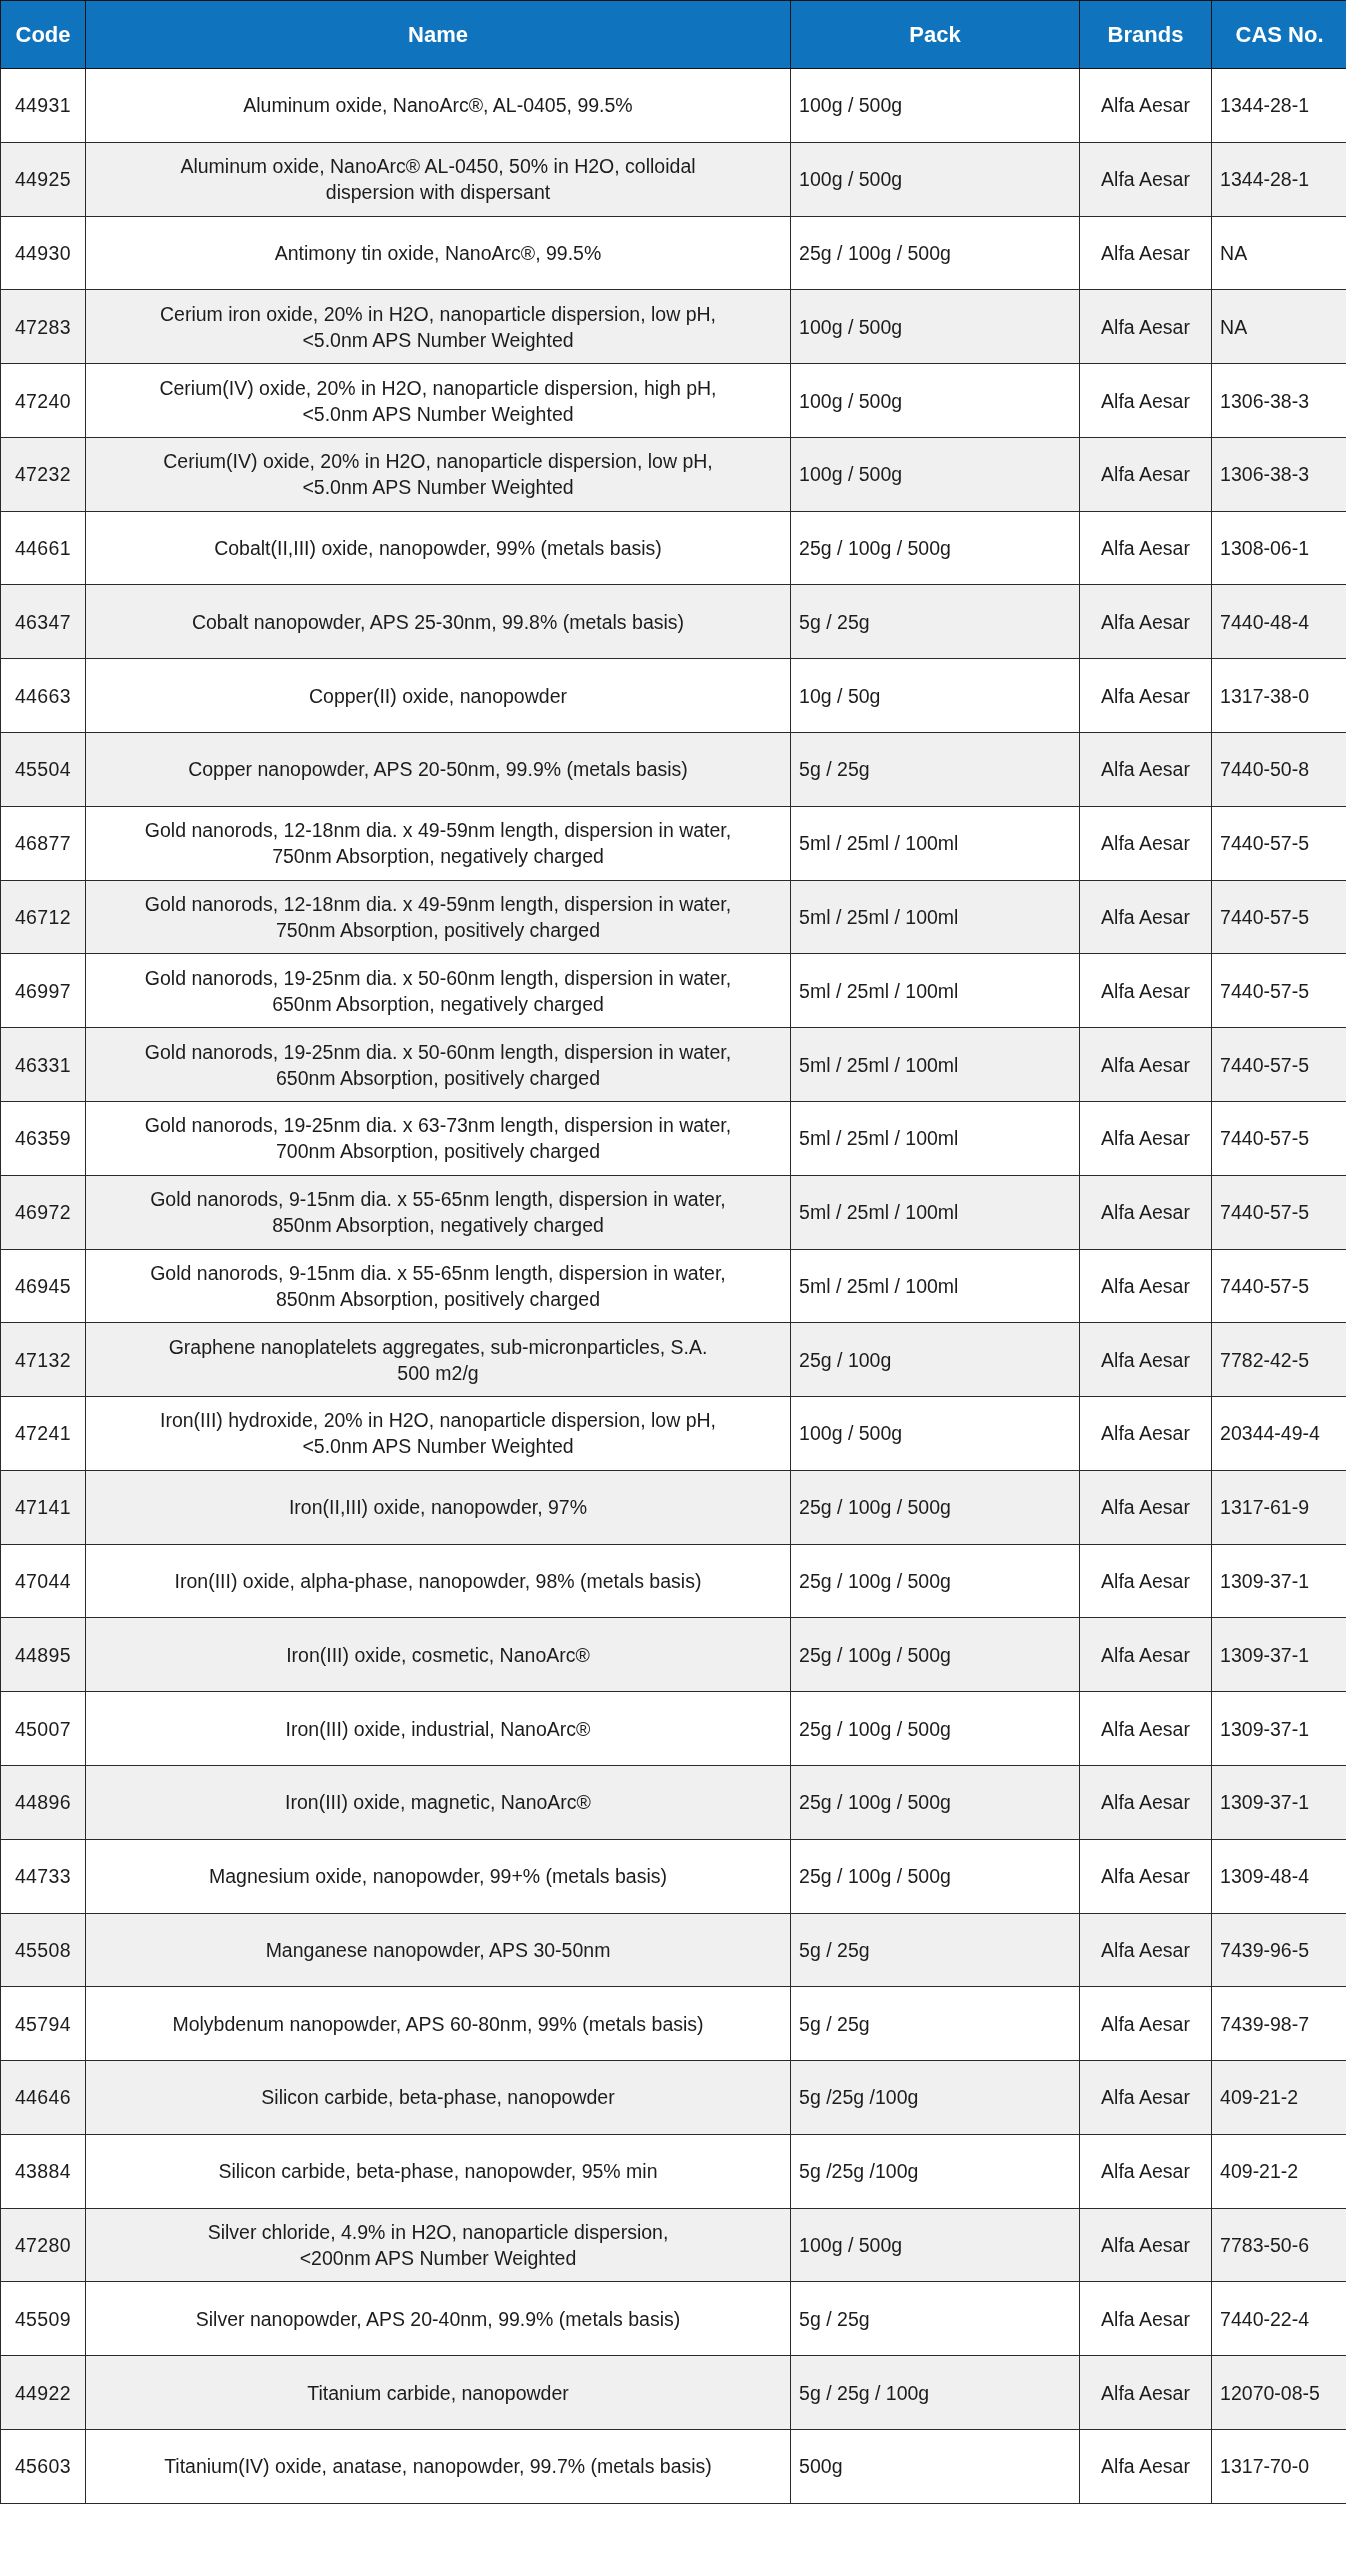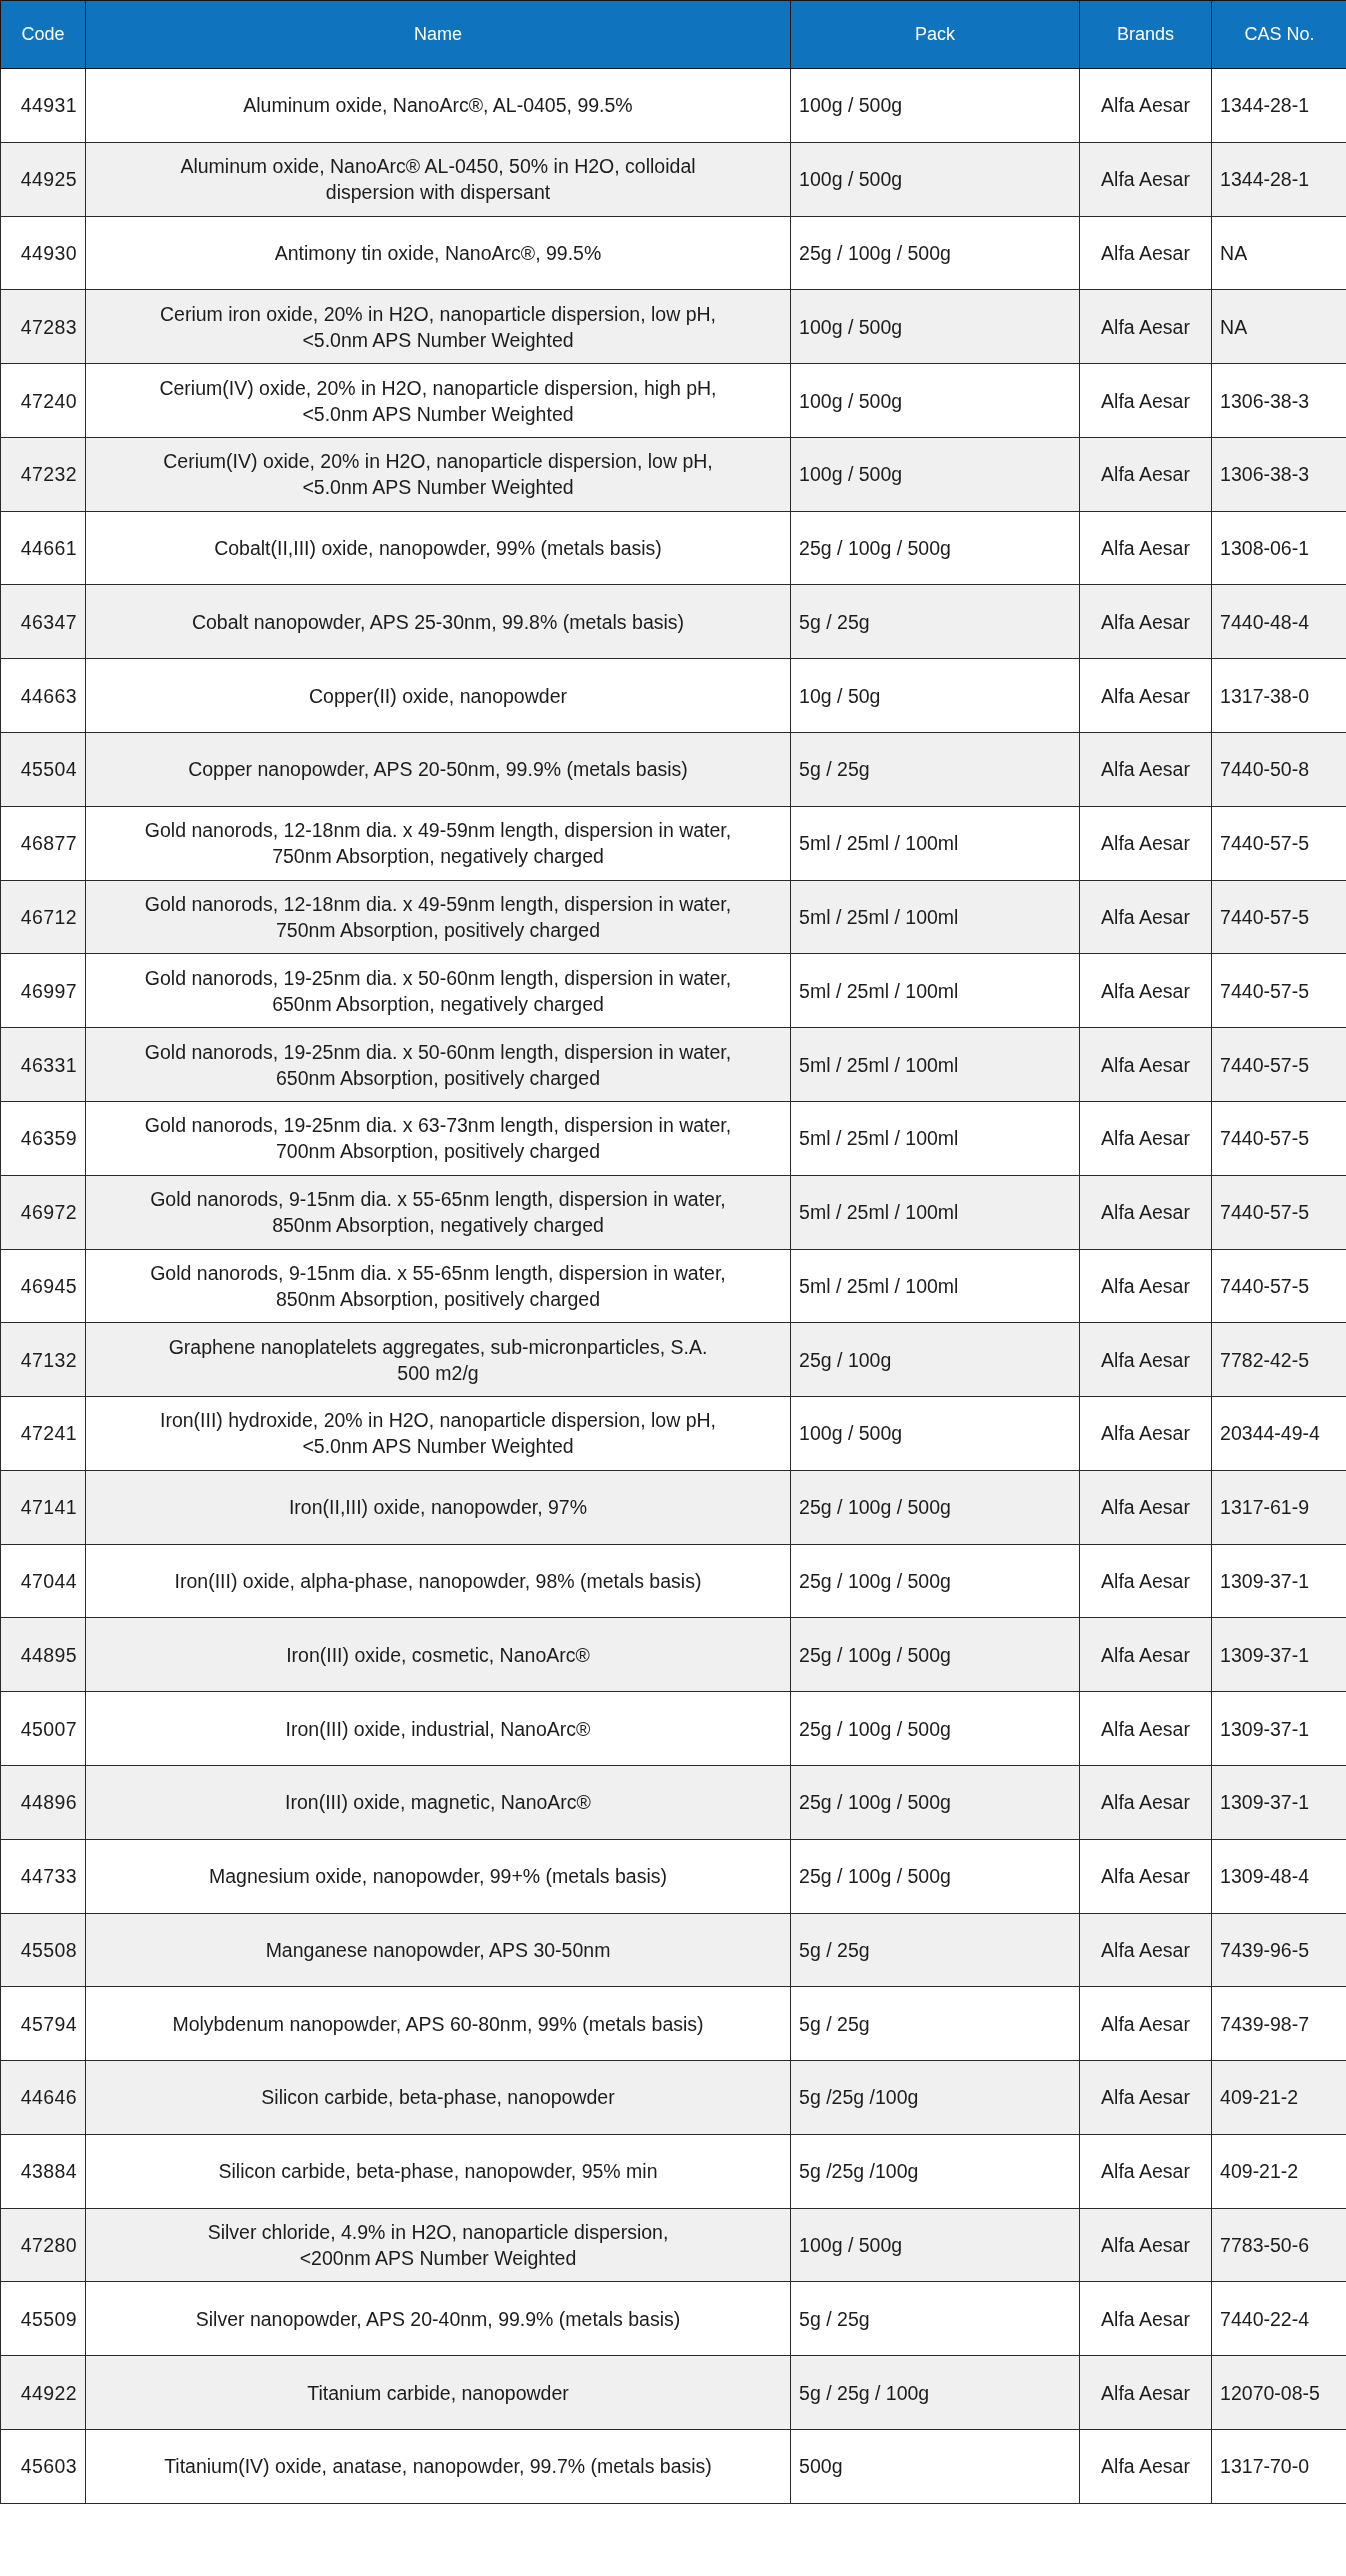--- a/index.html
+++ b/index.html
@@ -19,41 +19,41 @@
   }
   table.products col.c-code   { width: 85px; }
   table.products col.c-name   { width: 705px; }
   table.products col.c-pack   { width: 289px; }
   table.products col.c-brands { width: 132px; }
   table.products col.c-cas    { width: 136px; }
 
   table.products th {
     background: var(--header-bg, #0f73bd);
     color: var(--header-text, #ffffff);
-    font-size: 18px;
-    font-weight: normal;
+    font-size: 22px;
+    font-weight: bold;
     text-align: center;
     vertical-align: middle;
     height: 67px;
     border: 1.6px solid #141414;
     padding: 0 3px;
   }
   table.products td {
     border: 1.6px solid #2a2a2a;
     font-size: 19.5px;
     line-height: 26px;
     vertical-align: middle;
     height: 63px;
     padding: 4.9px 8.1px;
     background: #ffffff;
   }
   table.products tbody tr:nth-child(even) td {
     background: var(--row-stripe, #f0f0f0);
   }
-  td.col-code   { text-align: right; letter-spacing: 0.4px; }
+  td.col-code   { text-align: center; letter-spacing: 0.4px; }
   td.col-name   { text-align: center; white-space: pre-line; }
   td.col-pack   { text-align: left; }
   td.col-brands { text-align: center; }
   td.col-cas    { text-align: left; }
 </style>
 </head>
 <body>
 
 <main>
   <table class="products">

